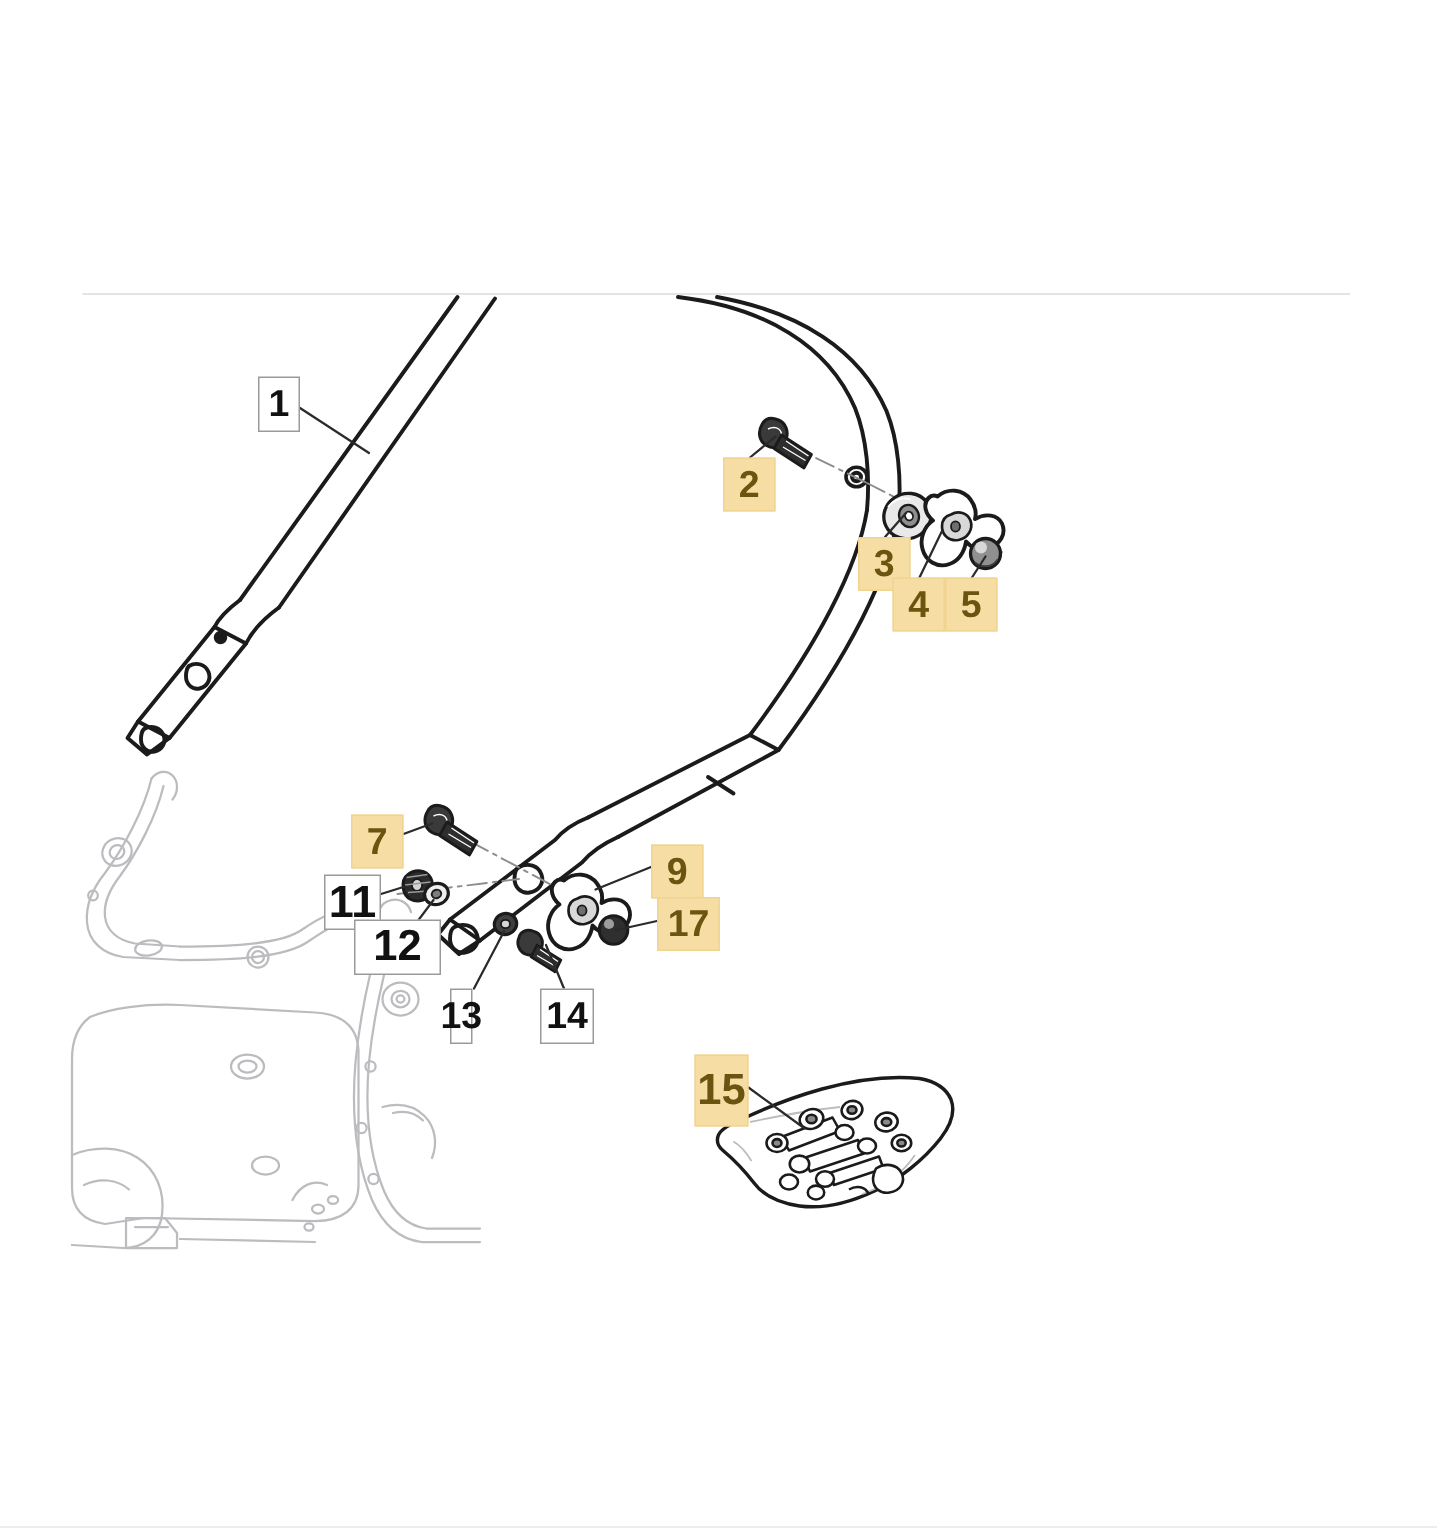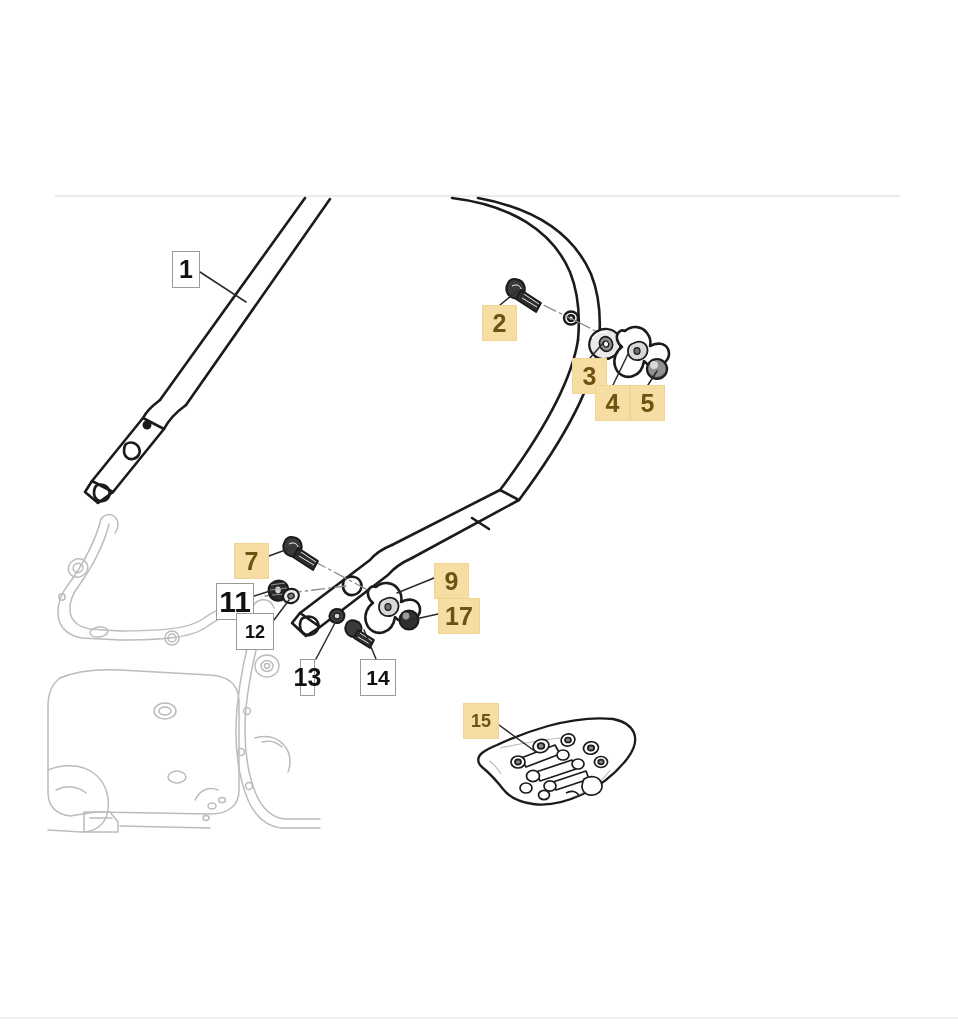--- a/index.html
+++ b/index.html
@@ -309,21 +309,21 @@
   <div class="callout high" style="left:630px; top:385px; width:35px; height:36px; font-size:25px;">5</div>
 
   <div class="callout high" style="left:234px; top:543px; width:35px; height:36px; font-size:25px;">7</div>
 
   <div class="callout high" style="left:434px; top:563px; width:35px; height:36px; font-size:25px;">9</div>
 
   <div class="callout high" style="left:438px; top:598px; width:42px; height:36px; font-size:25px;">17</div>
 
   <div class="callout plain" style="left:216px; top:583px; width:38px; height:37px; font-size:30px;">11</div>
 
-  <div class="callout plain" style="left:236px; top:613px; width:38px; height:37px; font-size:18px;">12</div>
+  <div class="callout plain" style="left:236px; top:613px; width:58px; height:37px; font-size:29px;">12</div>
 
   <div class="callout plain" style="left:300px; top:659px; width:15px; height:37px; font-size:25px;">13</div>
 
-  <div class="callout plain" style="left:360px; top:659px; width:36px; height:37px; font-size:21px;">14</div>
-
-  <div class="callout high" style="left:463px; top:703px; width:36px; height:36px; font-size:18px;">15</div>
+  <div class="callout plain" style="left:360px; top:659px; width:36px; height:37px; font-size:25px;">14</div>
+
+  <div class="callout high" style="left:463px; top:703px; width:36px; height:48px; font-size:29px;">15</div>
 
 </div>
 
 </body></html>

